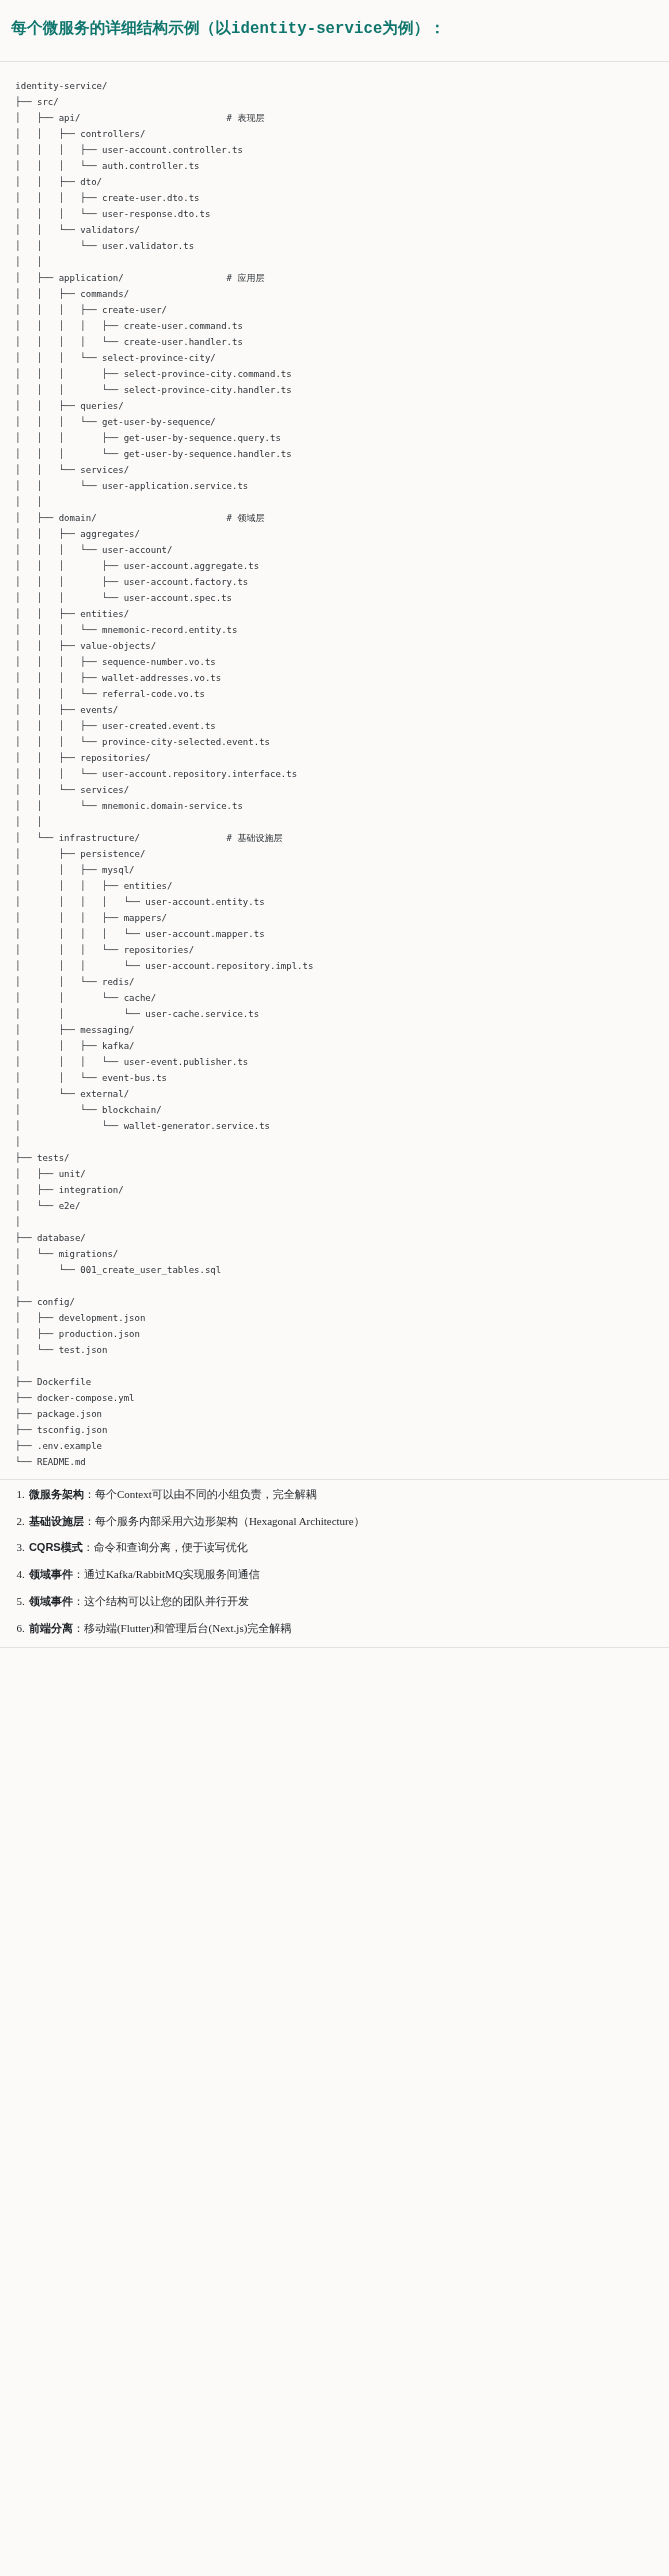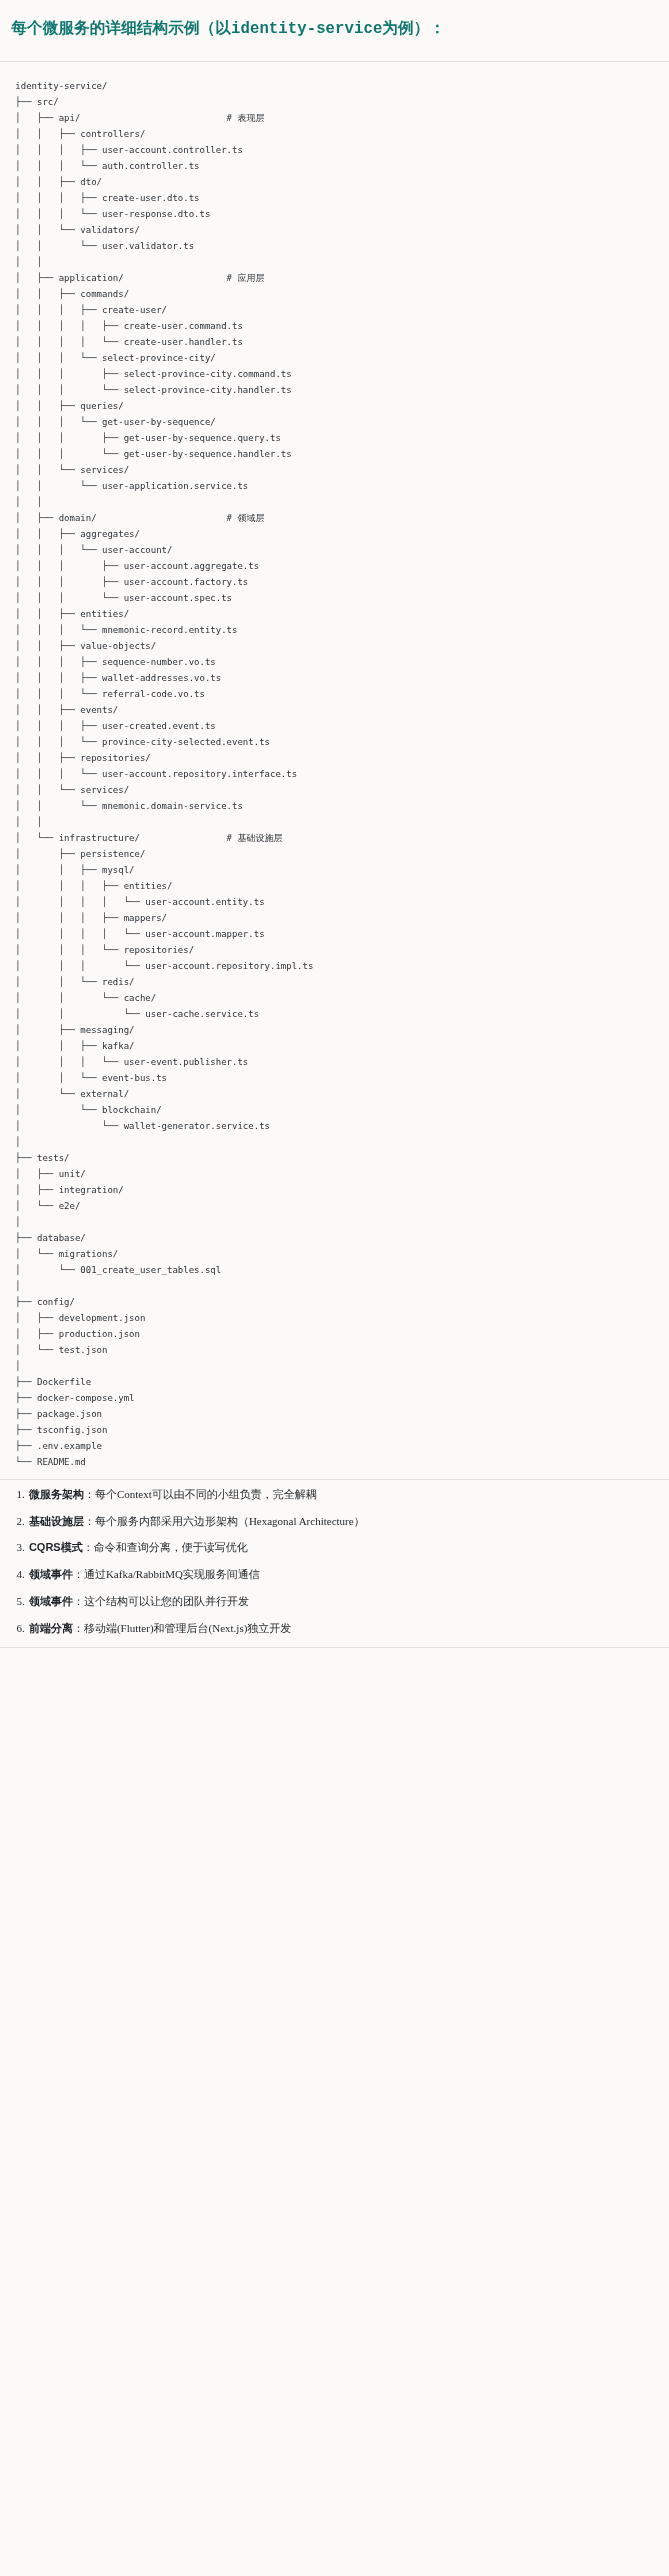--- a/index.html
+++ b/index.html
@@ -192,19 +192,19 @@
 
   <div class="rule"></div>
 
   <div class="keypoints">
     <ol class="kp-list">
         <li><b>微服务架构</b><span class="kp-sep">：</span><span>每个Context可以由不同的小组负责，完全解耦</span></li>
         <li><b>基础设施层</b><span class="kp-sep">：</span><span>每个服务内部采用六边形架构（Hexagonal Architecture）</span></li>
         <li><b>CQRS模式</b><span class="kp-sep">：</span><span>命令和查询分离，便于读写优化</span></li>
         <li><b>领域事件</b><span class="kp-sep">：</span><span>通过Kafka/RabbitMQ实现服务间通信</span></li>
         <li><b>领域事件</b><span class="kp-sep">：</span><span>这个结构可以让您的团队并行开发</span></li>
-        <li><b>前端分离</b><span class="kp-sep">：</span><span>移动端(Flutter)和管理后台(Next.js)独立开发</span></li>
+        <li><b>前端分离</b><span class="kp-sep">：</span><span>移动端(Flutter)和管理后台(Next.js)完全解耦</span></li>
       </ol>
   </div>
 
   <div class="bottom-rule"></div>
 </div>
 
 
 </body></html>

